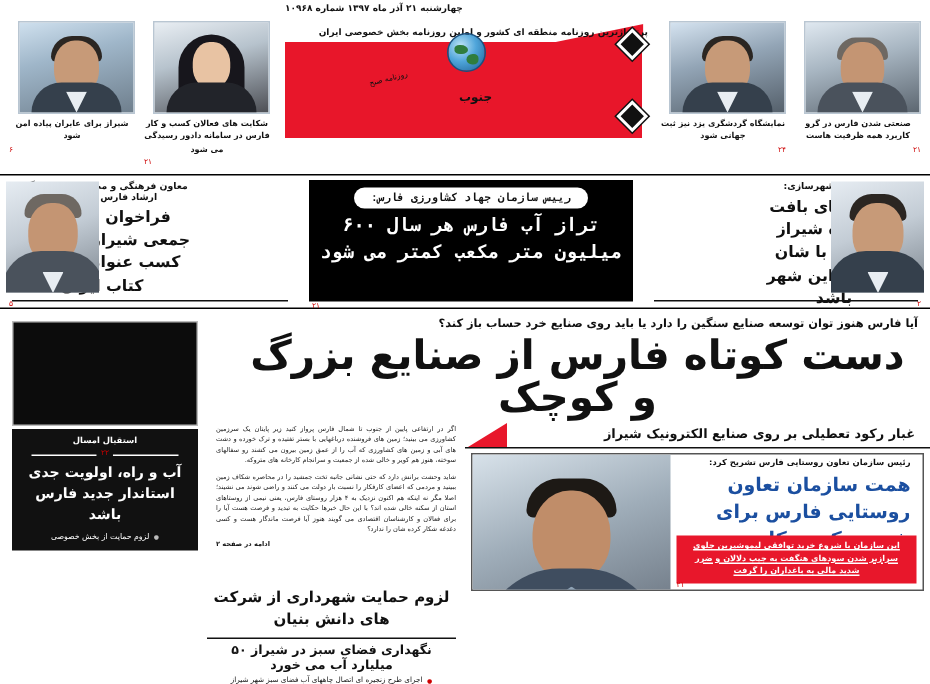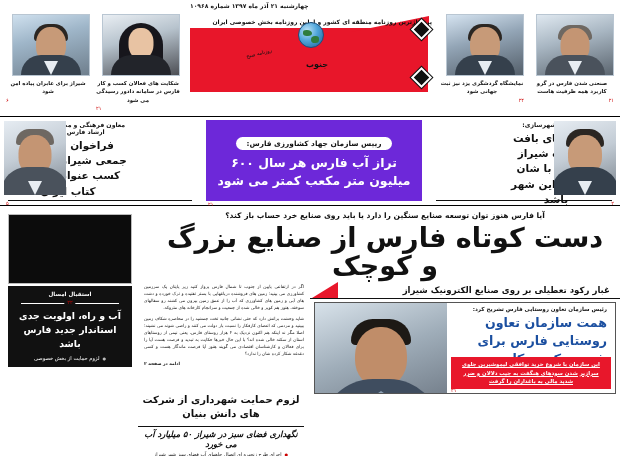--- a/index.html
+++ b/index.html
@@ -283,23 +283,24 @@
     direction: rtl;
     line-height: 1.45;
     text-align: center;
   }
   .bc-right .bn-kicker, .bc-right .bn-head { margin-right: 0; padding-left: 64px; text-align: center; }
   .bc-left .bn-kicker, .bc-left .bn-head { padding-right: 64px; text-align: center; }
 
   .red-box {
     position:absolute;
     left: 6px; right: 6px; top: 3px; bottom: 4px;
-    background: #6d28d9;
-    box-sizing: border-box;
-    padding: 16px 6px;
+    background: #000000;
+    box-sizing: border-box;
+    padding: 4px 6px;
+    font-family: Liberation Mono, monospace;
   }
   .red-kicker {
     background:#ffffff;
     color:#111;
     font-size: 7.4px;
     font-weight: bold;
     direction: rtl;
     text-align:center;
     border-radius: 9px;
     padding: 2px 8px;
@@ -320,21 +321,20 @@
     position: relative;
     height: 76px;
     direction: rtl;
     padding: 5px 8px 0 8px;
     box-sizing: border-box;
   }
   .lead-kicker {
     font-size: 7.6px;
     font-weight: bold;
     color: #111;
-    text-align: center;
     padding-left: 150px;
   }
   .lead-head {
     margin-top: 4px;
     font-size: 27px;
     font-weight: bold;
     color: #111;
     text-align: center;
     padding-left: 150px;
     line-height: 1.05;
@@ -521,21 +521,20 @@
     border-bottom: 1px solid #111;
     margin-top: 4px;
     padding: 2px 4px;
   }
   .mini-bar-head {
     font-size: 8.4px;
     font-weight: bold;
     color: #111;
     direction: rtl;
     text-align: center;
-    font-style: italic;
   }
   .mini-sub {
     font-size: 4.8px;
     color: #111;
     direction: rtl;
     text-align: center;
     margin-top: 3px;
   }
   .mini-sub::before {
     content:"\25CF";

